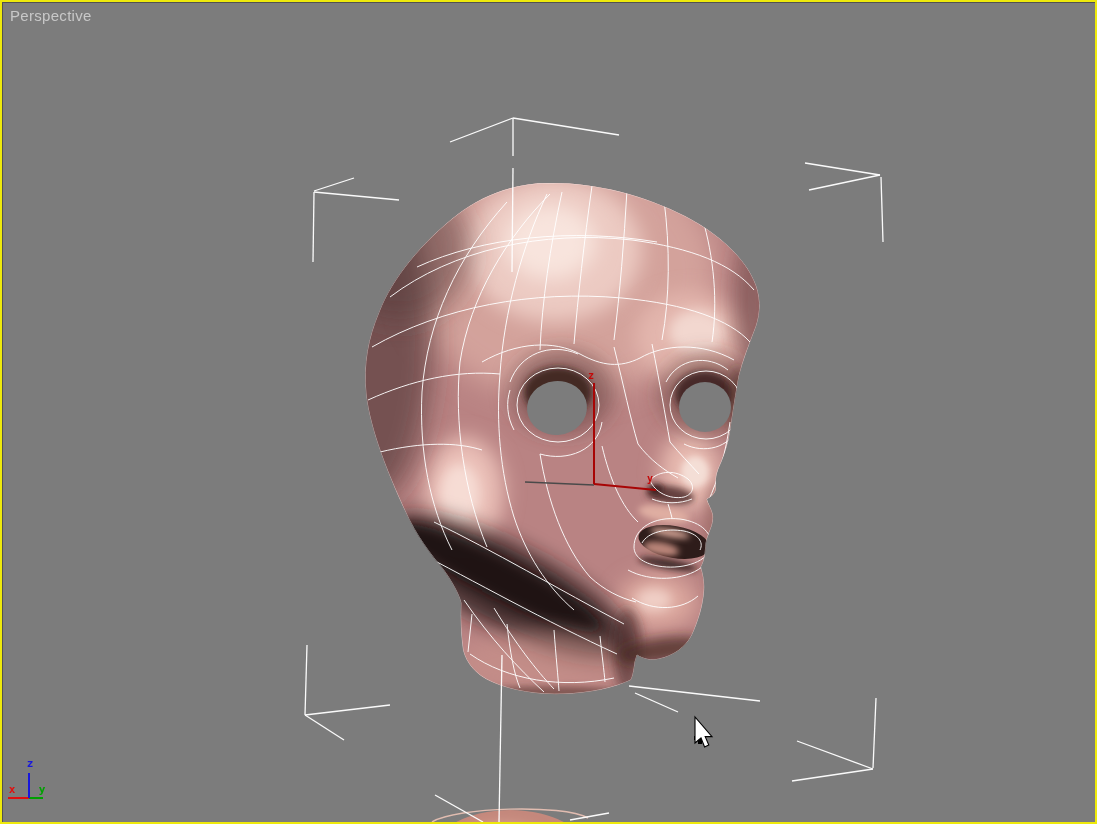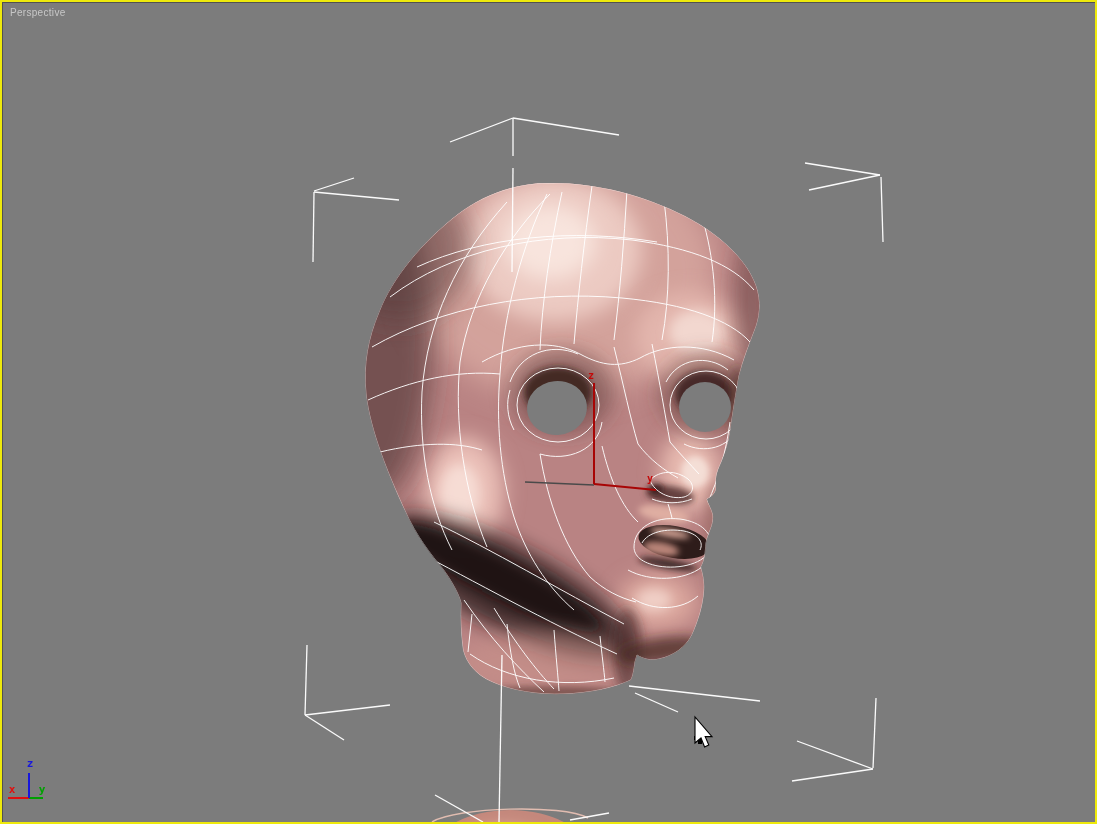--- a/index.html
+++ b/index.html
@@ -12,21 +12,21 @@
     overflow:hidden;
     font-family:"Liberation Sans",sans-serif;
   }
   .viewport-inner-edge{
     position:absolute;left:0;top:0;right:0;bottom:0;
     box-shadow:inset 1px 1px 0 rgba(70,70,70,.8);
     pointer-events:none;
   }
   .vp-label{
     position:absolute;left:8px;top:5px;
-    font-size:10px;color:#c8c8c8;letter-spacing:.3px;
+    font-size:15px;color:#c8c8c8;letter-spacing:.3px;
     user-select:none;
   }
   svg{position:absolute;left:0;top:0;}
   text{user-select:none;}
   .axis-letter{font-family:"DejaVu Sans Mono",monospace;font-weight:bold;font-size:11px;}
   .gizmo-letter{font-family:"DejaVu Sans Mono",monospace;font-weight:bold;font-size:10px;}
 </style>
 </head>
 <body>
 

